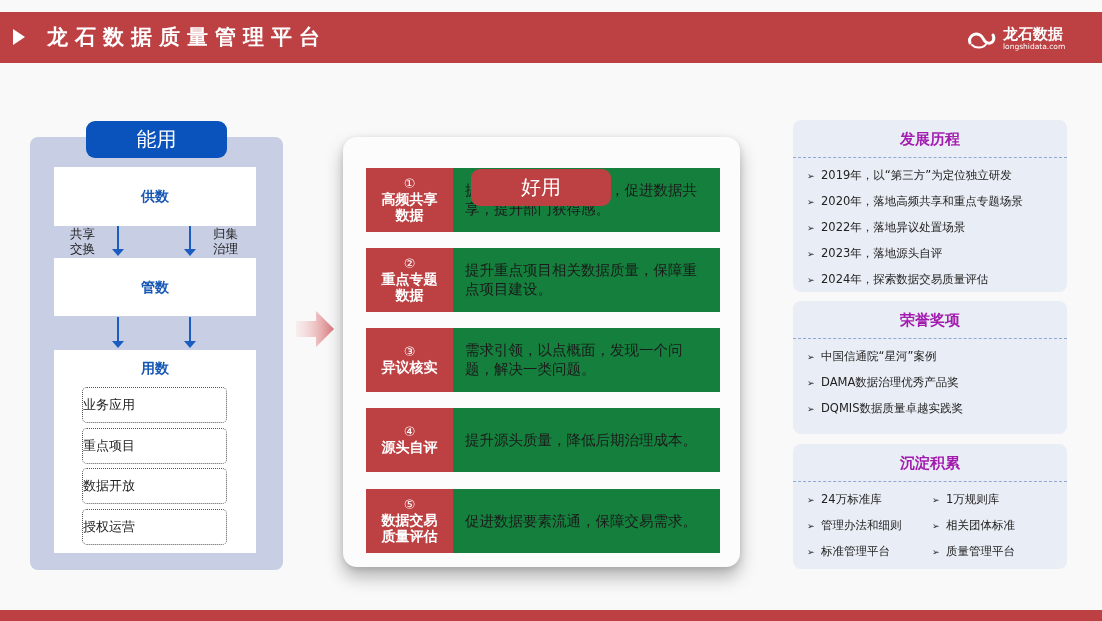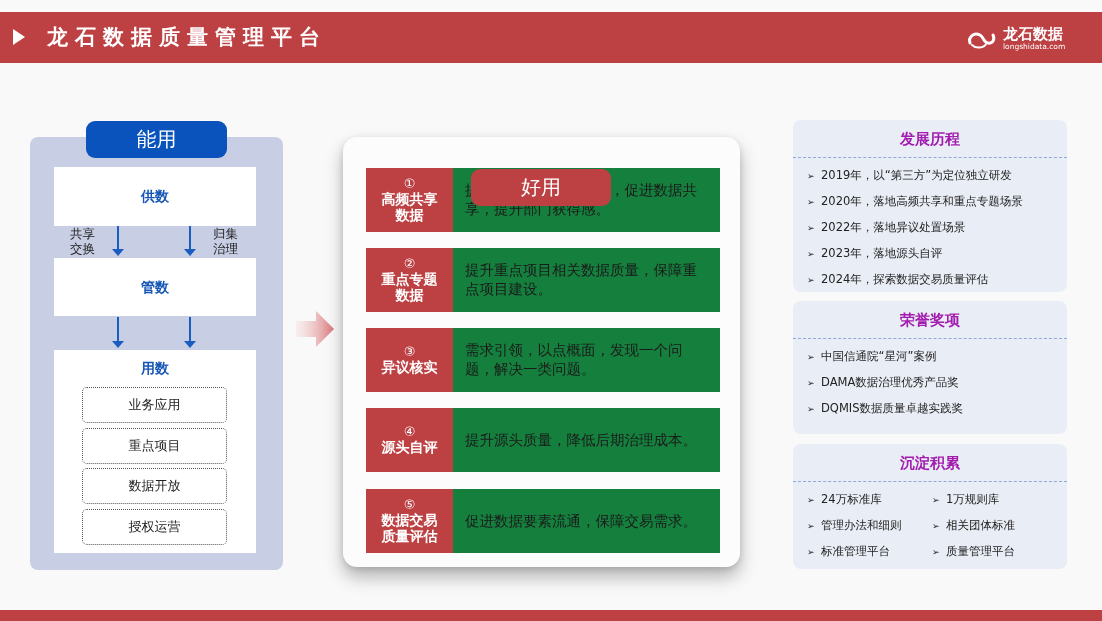--- a/index.html
+++ b/index.html
@@ -22,21 +22,21 @@
   .left-panel { position: absolute; left: 30px; top: 137px; width: 253px; height: 433px; background: #c8cfe4; border-radius: 8px; }
   .pill-blue { position: absolute; left: 86px; top: 121px; width: 141px; height: 37px; background: #0a52bc; border-radius: 9px; color: #fff; font-size: 20px; text-align: center; line-height: 37px; z-index: 2; }
   .wbox { position: absolute; left: 54px; width: 202px; background: #fff; }
   .wbox .lbl { display: block; text-align: center; color: #1656b5; font-weight: bold; font-size: 14px; }
   .box-gong { top: 167px; height: 59px; }
   .box-gong .lbl { line-height: 59px; }
   .box-guan { top: 258px; height: 58px; }
   .box-guan .lbl { line-height: 58px; }
   .box-yong { top: 350px; height: 203px; }
   .box-yong .lbl { padding-top: 8px; line-height: 20px; }
-  .dash { position: absolute; left: 28px; width: 145px; height: 36px; border: 1px dotted #555; border-radius: 5px; text-align: center; line-height: 34px; font-size: 13px; color: #222; background: #fff; }
+  .dash { position: absolute; left: 28px; width: 145px; height: 36px; border: 1px dotted #555; border-radius: 5px; line-height: 34px; font-size: 13px; color: #222; background: #fff; }
   .arrow { position: absolute; width: 2px; background: #1a5cc0; }
   .arrow::after { content: ""; position: absolute; left: -5px; bottom: -6px; width: 0; height: 0; border-left: 6px solid transparent; border-right: 6px solid transparent; border-top: 7px solid #1a5cc0; }
   .side-lbl { position: absolute; font-size: 12.5px; line-height: 15px; color: #222; }
 
   
   .mid-card { position: absolute; left: 343px; top: 137px; width: 397px; height: 430px; background: #fcfcfc; border-radius: 14px; box-shadow: 0 10px 18px rgba(0,0,0,0.28), 0 2px 6px rgba(0,0,0,0.12); }
   .pill-red { position: absolute; left: 471px; top: 121px; width: 140px; height: 37px; background: #bd4043; border-radius: 9px; color: #fff; font-size: 20px; text-align: center; line-height: 37px; z-index: 2; margin-top: 48px; }
   .row { position: absolute; left: 366px; width: 354px; height: 64px; }
   .row .tag { position: absolute; left: 0; top: 0; width: 87px; height: 64px; background: #bd4043; color: #fff; font-weight: bold; font-size: 14px; text-align: center; display: flex; flex-direction: column; justify-content: center; line-height: 16px; }
   .row .tag .num { font-size: 13px; line-height: 14px; font-weight: normal; }

